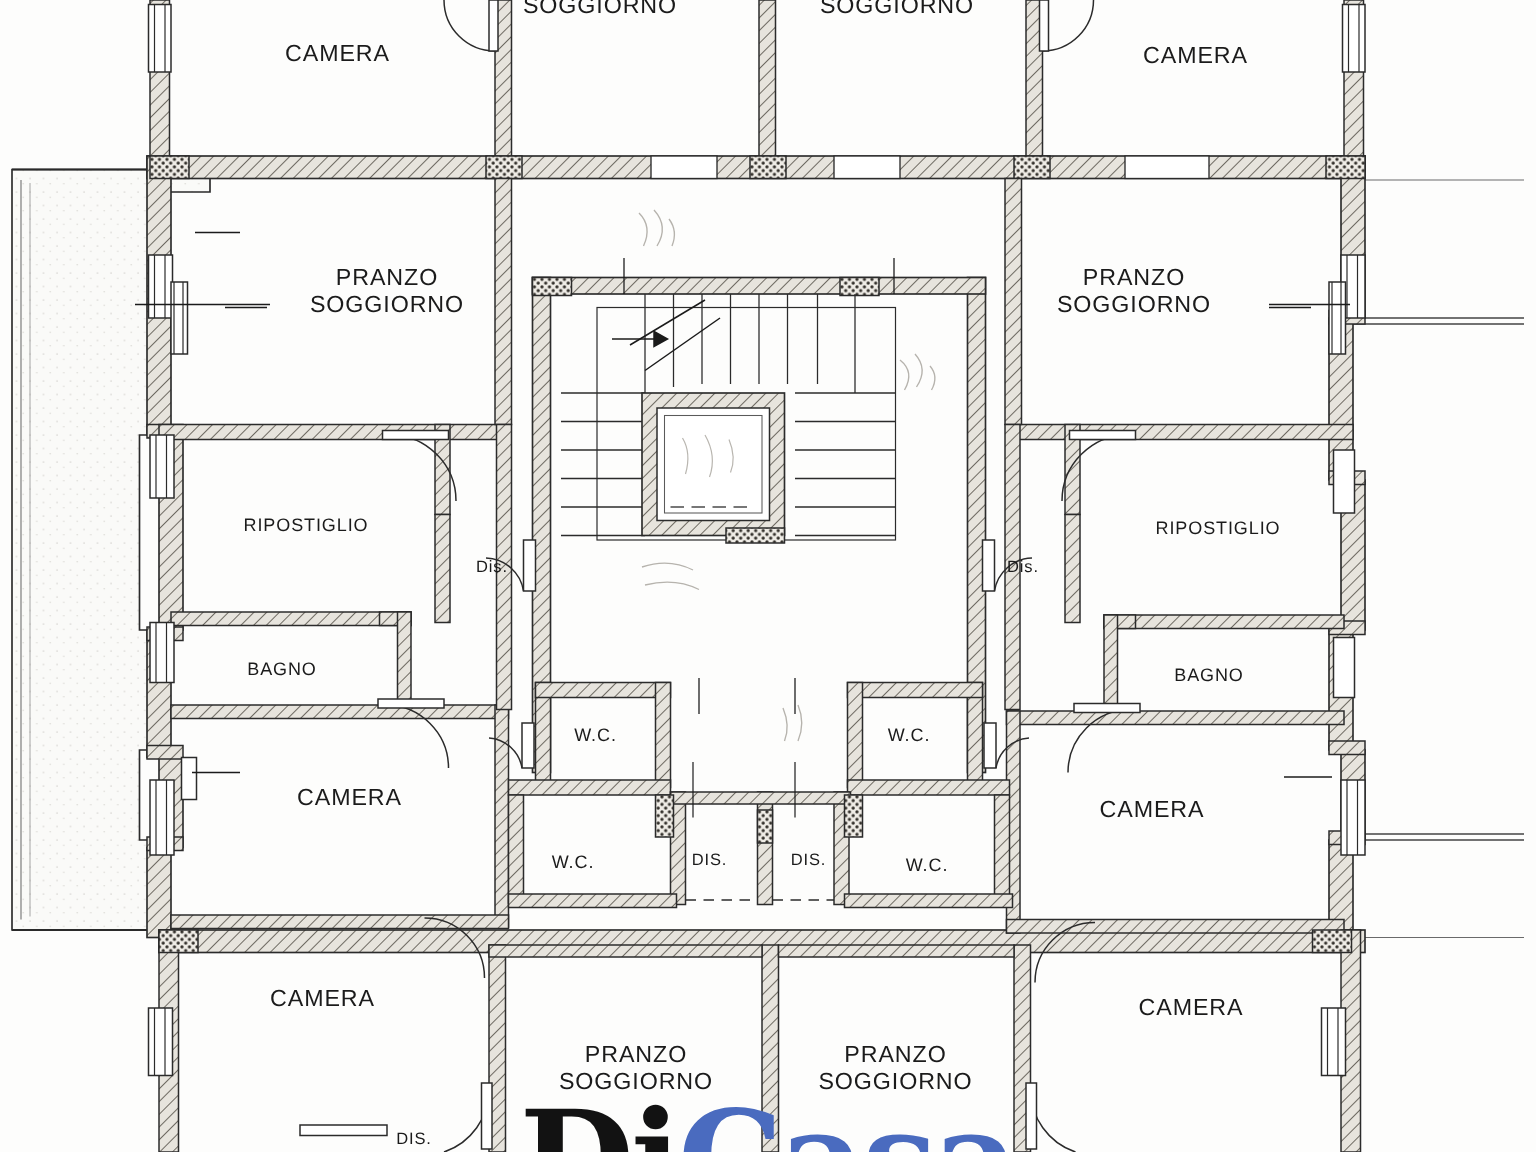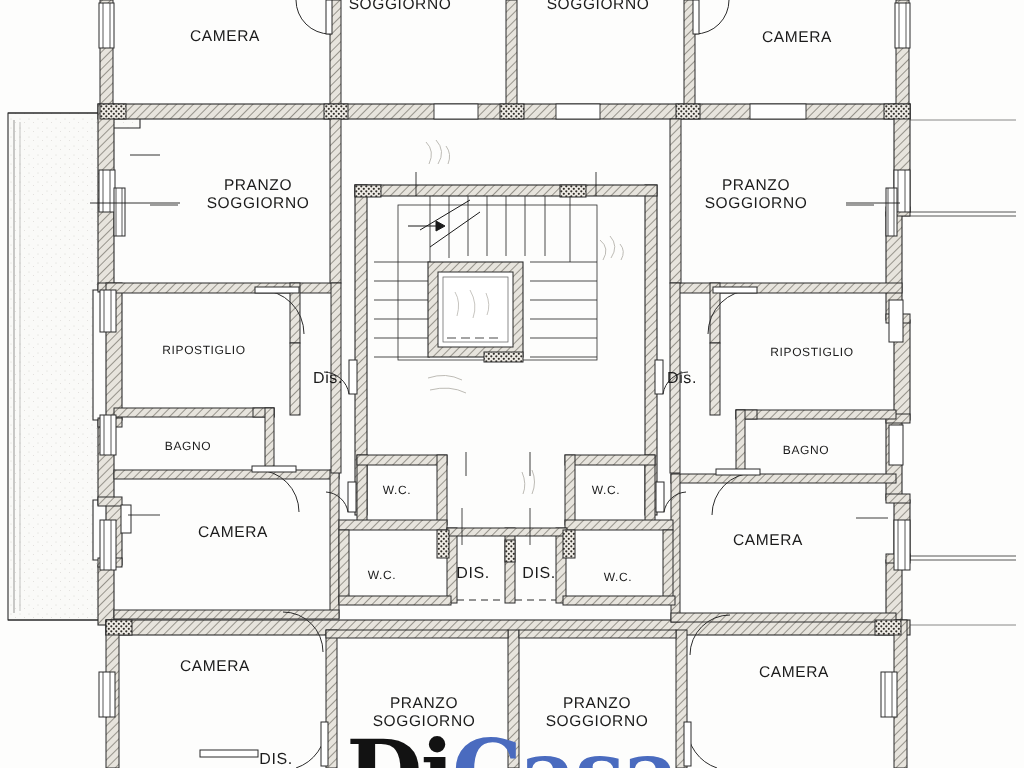--- a/index.html
+++ b/index.html
@@ -34,21 +34,21 @@
     text-align: center;
     line-height: 1.18;
     letter-spacing: 0.6px;
     white-space: pre-line;
     transform: translate(-50%, -50%);
     pointer-events: none;
     text-rendering: geometricPrecision;
   }
   .lbl-lg  { font-size: 15.5px; }
   .lbl-md  { font-size: 12px; }
-  .lbl-sm  { font-size: 16px; }
+  .lbl-sm  { font-size: 11px; }
 
   
   .wm-main {
     position: absolute;
     left: 512px;
     top: 400px;
     transform: translate(-50%, -50%);
     font-family: "DejaVu Sans", sans-serif;
     font-size: 74px;
     font-weight: 700;

